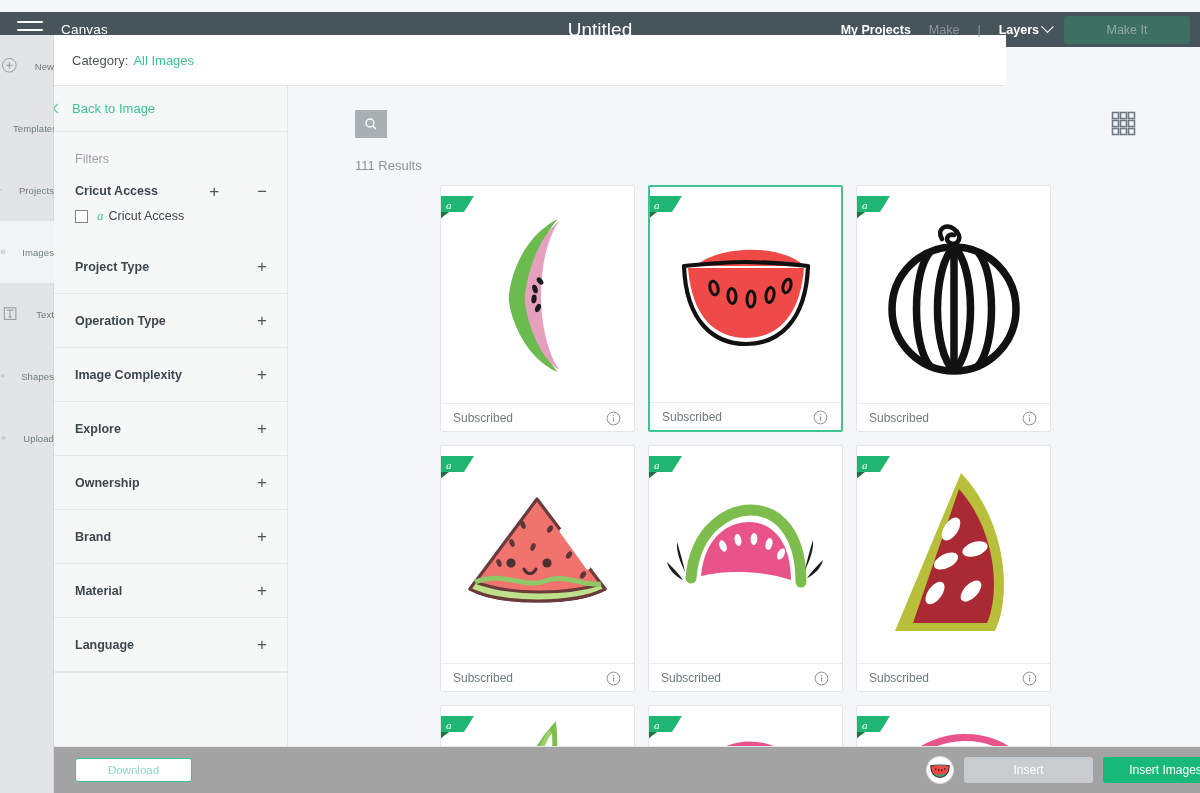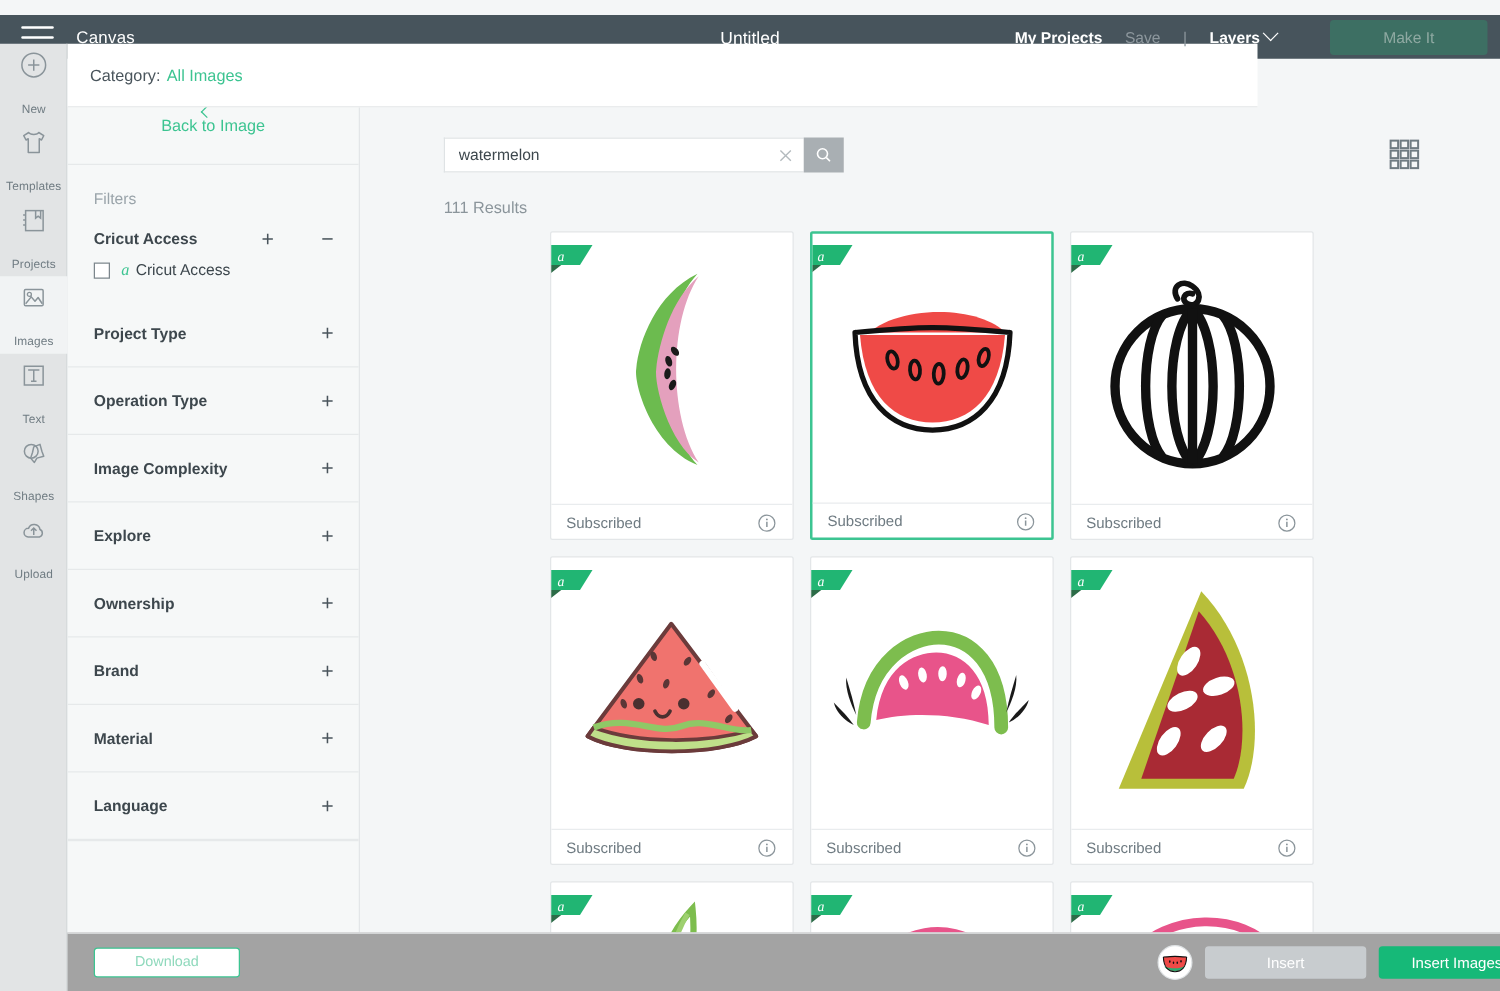--- a/index.html
+++ b/index.html
@@ -17,49 +17,48 @@
   }
   .hamburger {
     width: 26px; height: 18px; margin-left: 17px; margin-right: 18px;
     display: flex; flex-direction: column; justify-content: space-between;
     cursor: pointer;
   }
   .hamburger span { display: block; height: 2px; background: #ffffff; border-radius: 1px; }
   .topbar-canvas { font-size: 13.5px; color: #ffffff; letter-spacing: .2px; }
   .topbar-title {
     position: absolute; left: 0; width: 1200px; text-align: center;
-    font-size: 14px; color: #ffffff; pointer-events: none;
+    font-size: 19px; color: #ffffff; pointer-events: none;
   }
   .topbar-right {
     margin-left: auto; display: flex; align-items: center; gap: 0px;
     padding-right: 10px; z-index: 3;
   }
   .tb-link { font-size: 12.5px; color: #ffffff; cursor: pointer; padding: 0 9px; font-weight: bold; }
   .tb-link.muted { color: #8d979d; font-weight: normal; }
   .tb-sep { color: #8d979d; font-size: 12.5px; padding: 0 9px; }
   .tb-explore { font-size: 12.5px; color: #ffffff; cursor: pointer; padding: 0 4px 0 9px; font-weight: bold; }
   .chev-down {
     width: 9px; height: 9px; border-right: 1.6px solid #ffffff; border-bottom: 1.6px solid #ffffff;
     transform: rotate(45deg) translate(-2px,-2px); margin-right: 12px; cursor: pointer;
   }
   .makeit {
     width: 126px; height: 28px; border-radius: 3px; background: #3d6f63;
     color: #8fa9a2; font-size: 12.5px; display: flex; align-items: center;
     justify-content: center; cursor: default; border: none;
     font-family: "Liberation Sans", sans-serif;
-    margin-left: 31px;
   }
 
   
   .rail {
     position: absolute; top: 35px; left: 0; width: 54px; height: 758px;
     background: #e2e4e5; border-right: 1px solid #d4d7d9;
   }
   .rail-item {
-    width: 54px; height: 62px; display: flex; flex-direction: column;
+    width: 54px; height: 62px; display: flex; flex-direction: row;
     align-items: center; justify-content: center; gap: 16px; cursor: pointer;
     color: #6f7b82;
   }
   .rail-item.active { background: #f1f3f4; }
   .rail-label { font-size: 9.5px; color: #6f7b82; letter-spacing: .1px; }
   .rail-ico { width: 26px; height: 26px; display: block; }
 
   
   .catbar {
     position: absolute; top: 35px; left: 54px; width: 952px; height: 51px;
@@ -69,21 +68,21 @@
   }
   .cat-link { color: #3cc491; cursor: pointer; margin-left: 5px; }
 
   
   .filters {
     position: absolute; top: 86px; left: 54px; width: 234px; height: 660px;
     background: #f6f8f8; border-right: 1px solid #e3e6e8; overflow: hidden;
   }
   .back-row {
     height: 46px; display: flex; align-items: center; 
-    border-bottom: 1px solid #e6e9ea; cursor: pointer; flex-direction: column;
+    border-bottom: 1px solid #e6e9ea; cursor: pointer;
   }
   .back-chev {
     width: 7px; height: 7px; border-left: 1.7px solid #3cc491; border-bottom: 1.7px solid #3cc491;
     transform: rotate(45deg); margin-right: 11px;
   }
   .back-text { color: #3cc491; font-size: 13px; }
   .filters-head { padding: 20px 0 8px 21px; font-size: 12.5px; color: #9aa4aa; }
   .frow {
     height: 54px; display: flex; align-items: center; padding: 0 20px 0 21px;
     border-bottom: 1px solid #e6e9ea; cursor: pointer;
@@ -181,21 +180,21 @@
 <div class="topbar">
   <div class="hamburger">
     <span></span>
       <span></span>
       <span></span>
   </div>
   <div class="topbar-canvas">Canvas</div>
   <div class="topbar-title">Untitled</div>
   <div class="topbar-right">
     <div class="tb-link">My Projects</div>
-    <div class="tb-link muted">Save</div>
+    <div class="tb-link muted">Make</div>
     <div class="tb-sep">|</div>
     <div class="tb-explore">Layers</div>
     <div class="chev-down"></div>
     <button class="makeit">Make It</button>
   </div>
 </div>
 
 <div class="rail">
   <div class="rail-item">
     <svg class="rail-ico" viewBox="0 0 26 26">
@@ -303,26 +302,20 @@
   <div class="frow">
     <span class="frow-label reg">Language</span>
     <span class="fplus">+</span>
   </div>
   <div class="filters-tail"></div>
 </div>
 
 <div class="main">
 
   <div class="searchrow">
-    <div class="search-box">
-      <input class="search-input" value="watermelon" placeholder="Search images" style="">
-      <svg class="clear-x" viewBox="0 0 14 14">
-        <path d="M2.5 2.5 L11.5 11.5 M11.5 2.5 L2.5 11.5" stroke="#b3babe" stroke-width="1.2"></path>
-      </svg>
-    </div>
     <button class="search-btn">
       <svg width="14" height="14" viewBox="0 0 14 14">
         <circle cx="6" cy="6" r="4" fill="none" stroke="#ffffff" stroke-width="1.3"></circle>
         <path d="M9.1 9.1 L12 12" stroke="#ffffff" stroke-width="1.3"></path>
       </svg>
     </button>
   </div>
 
   <div class="results">111 Results</div>
 

